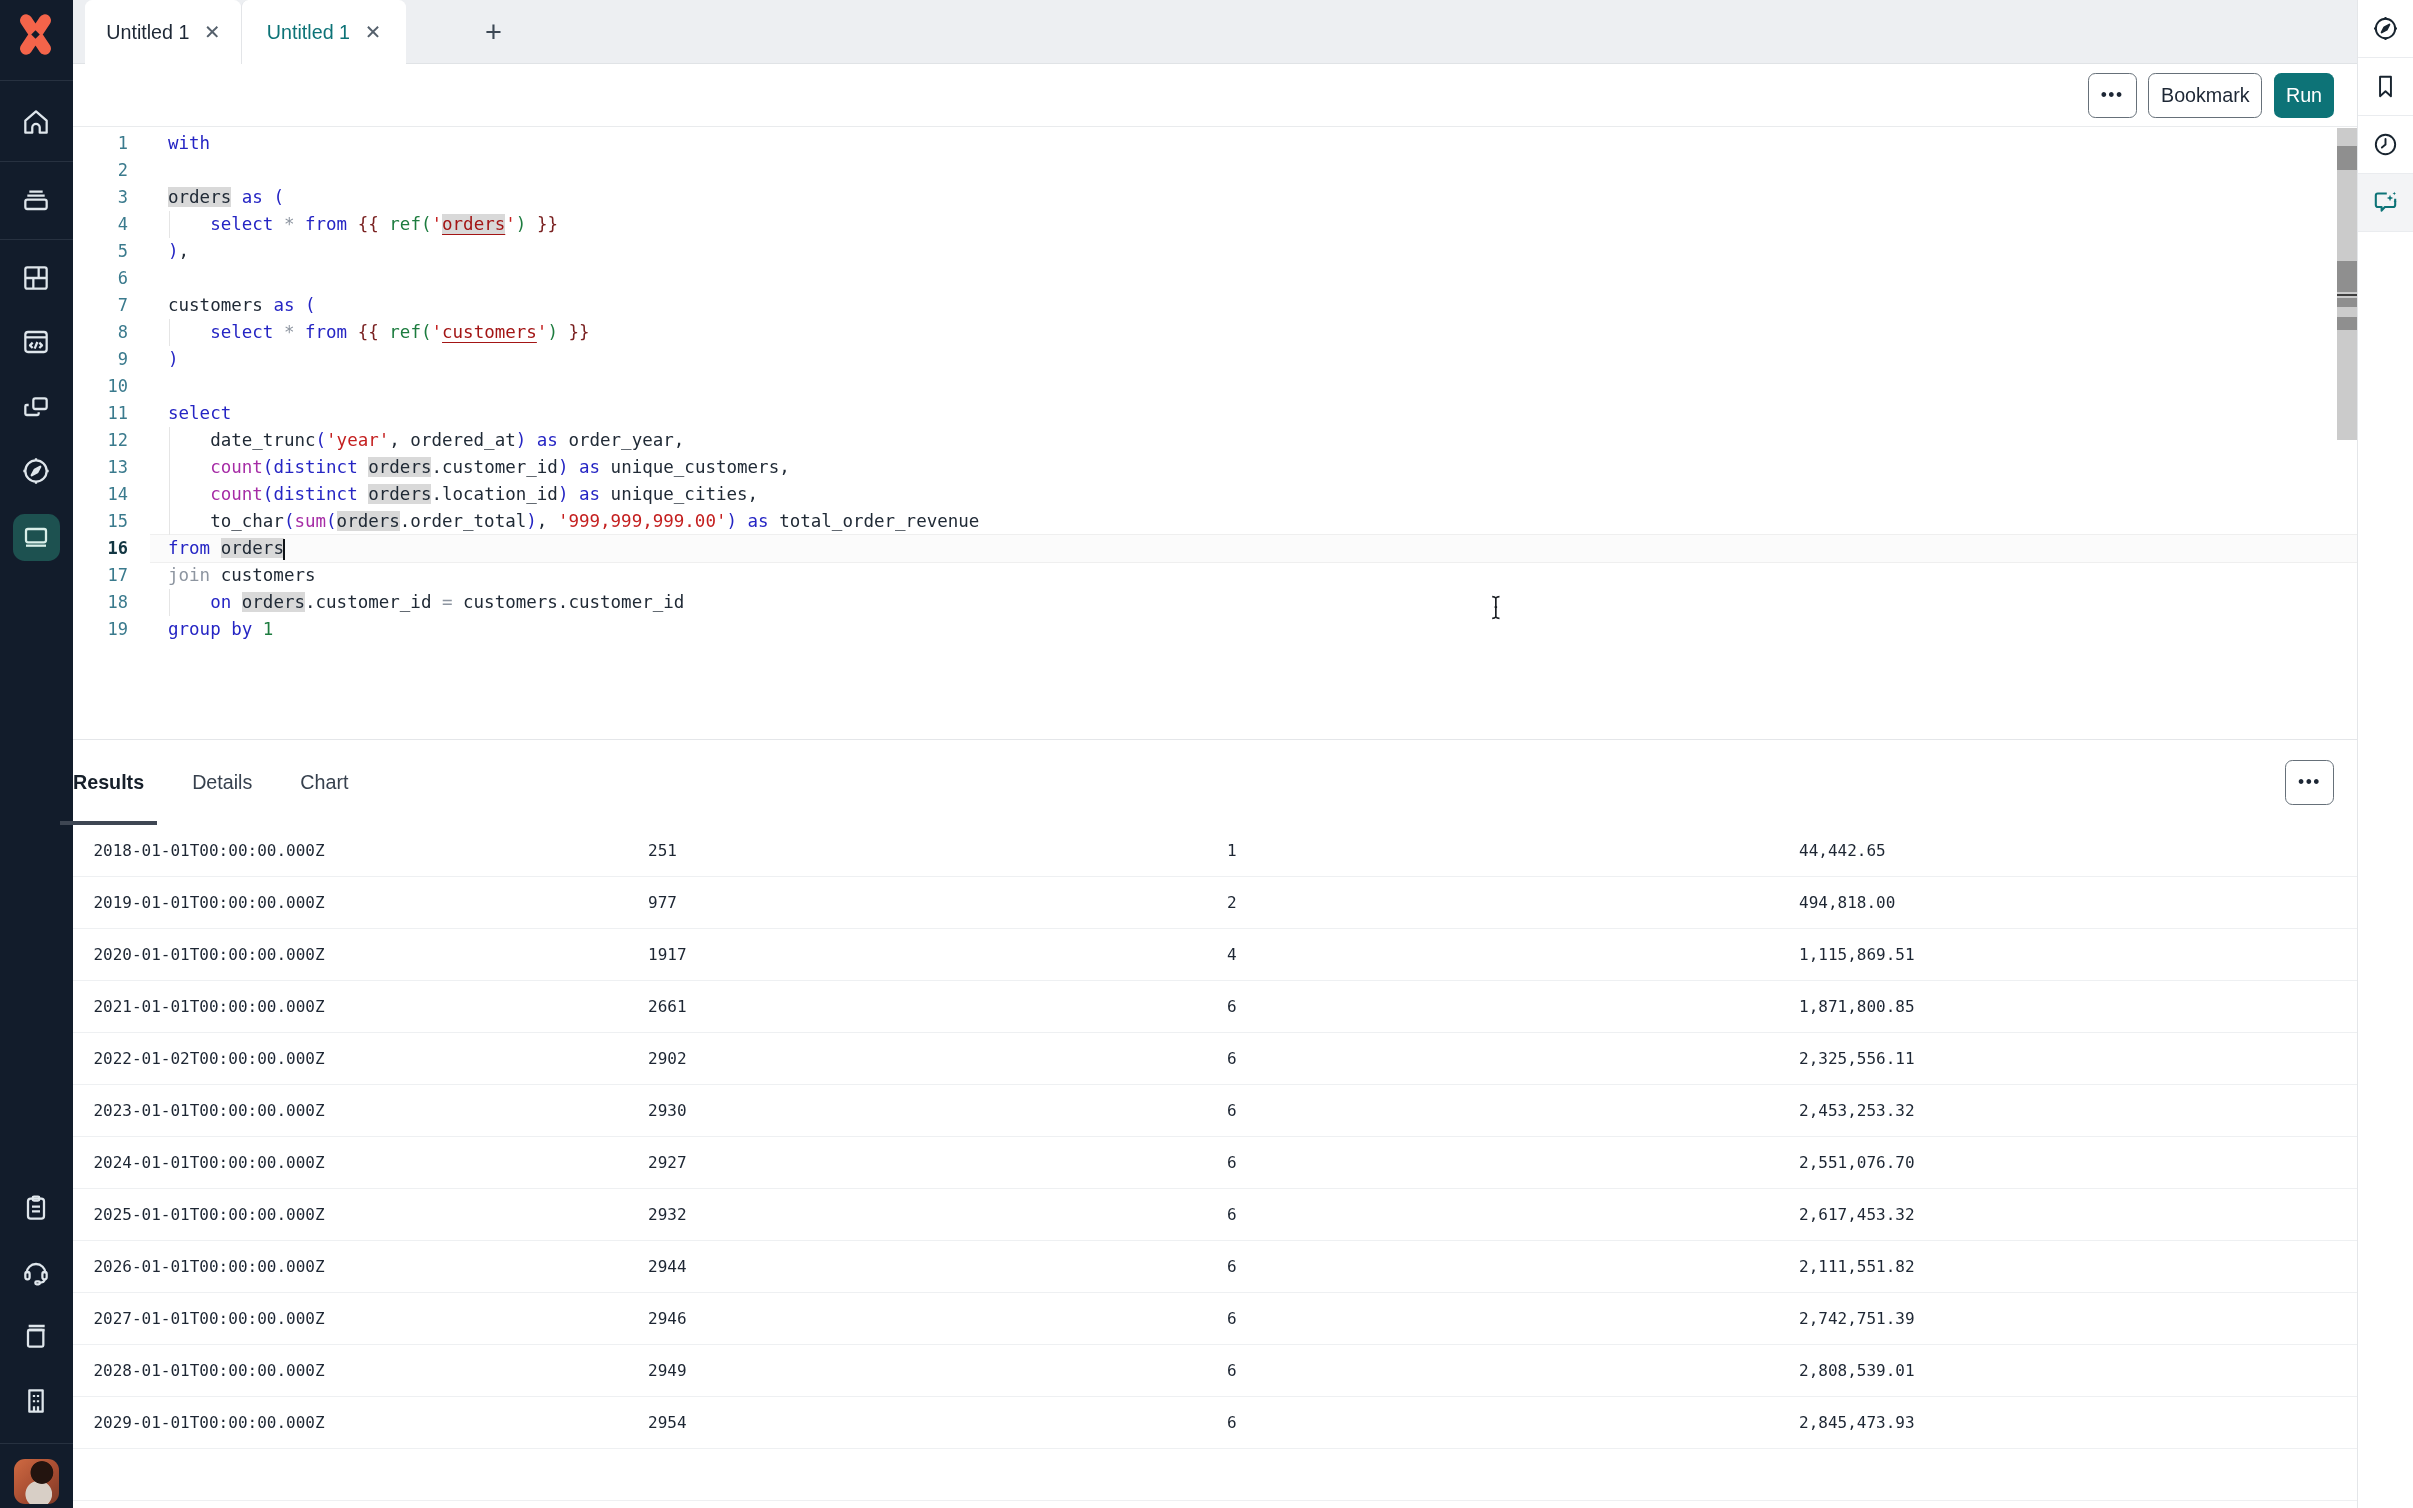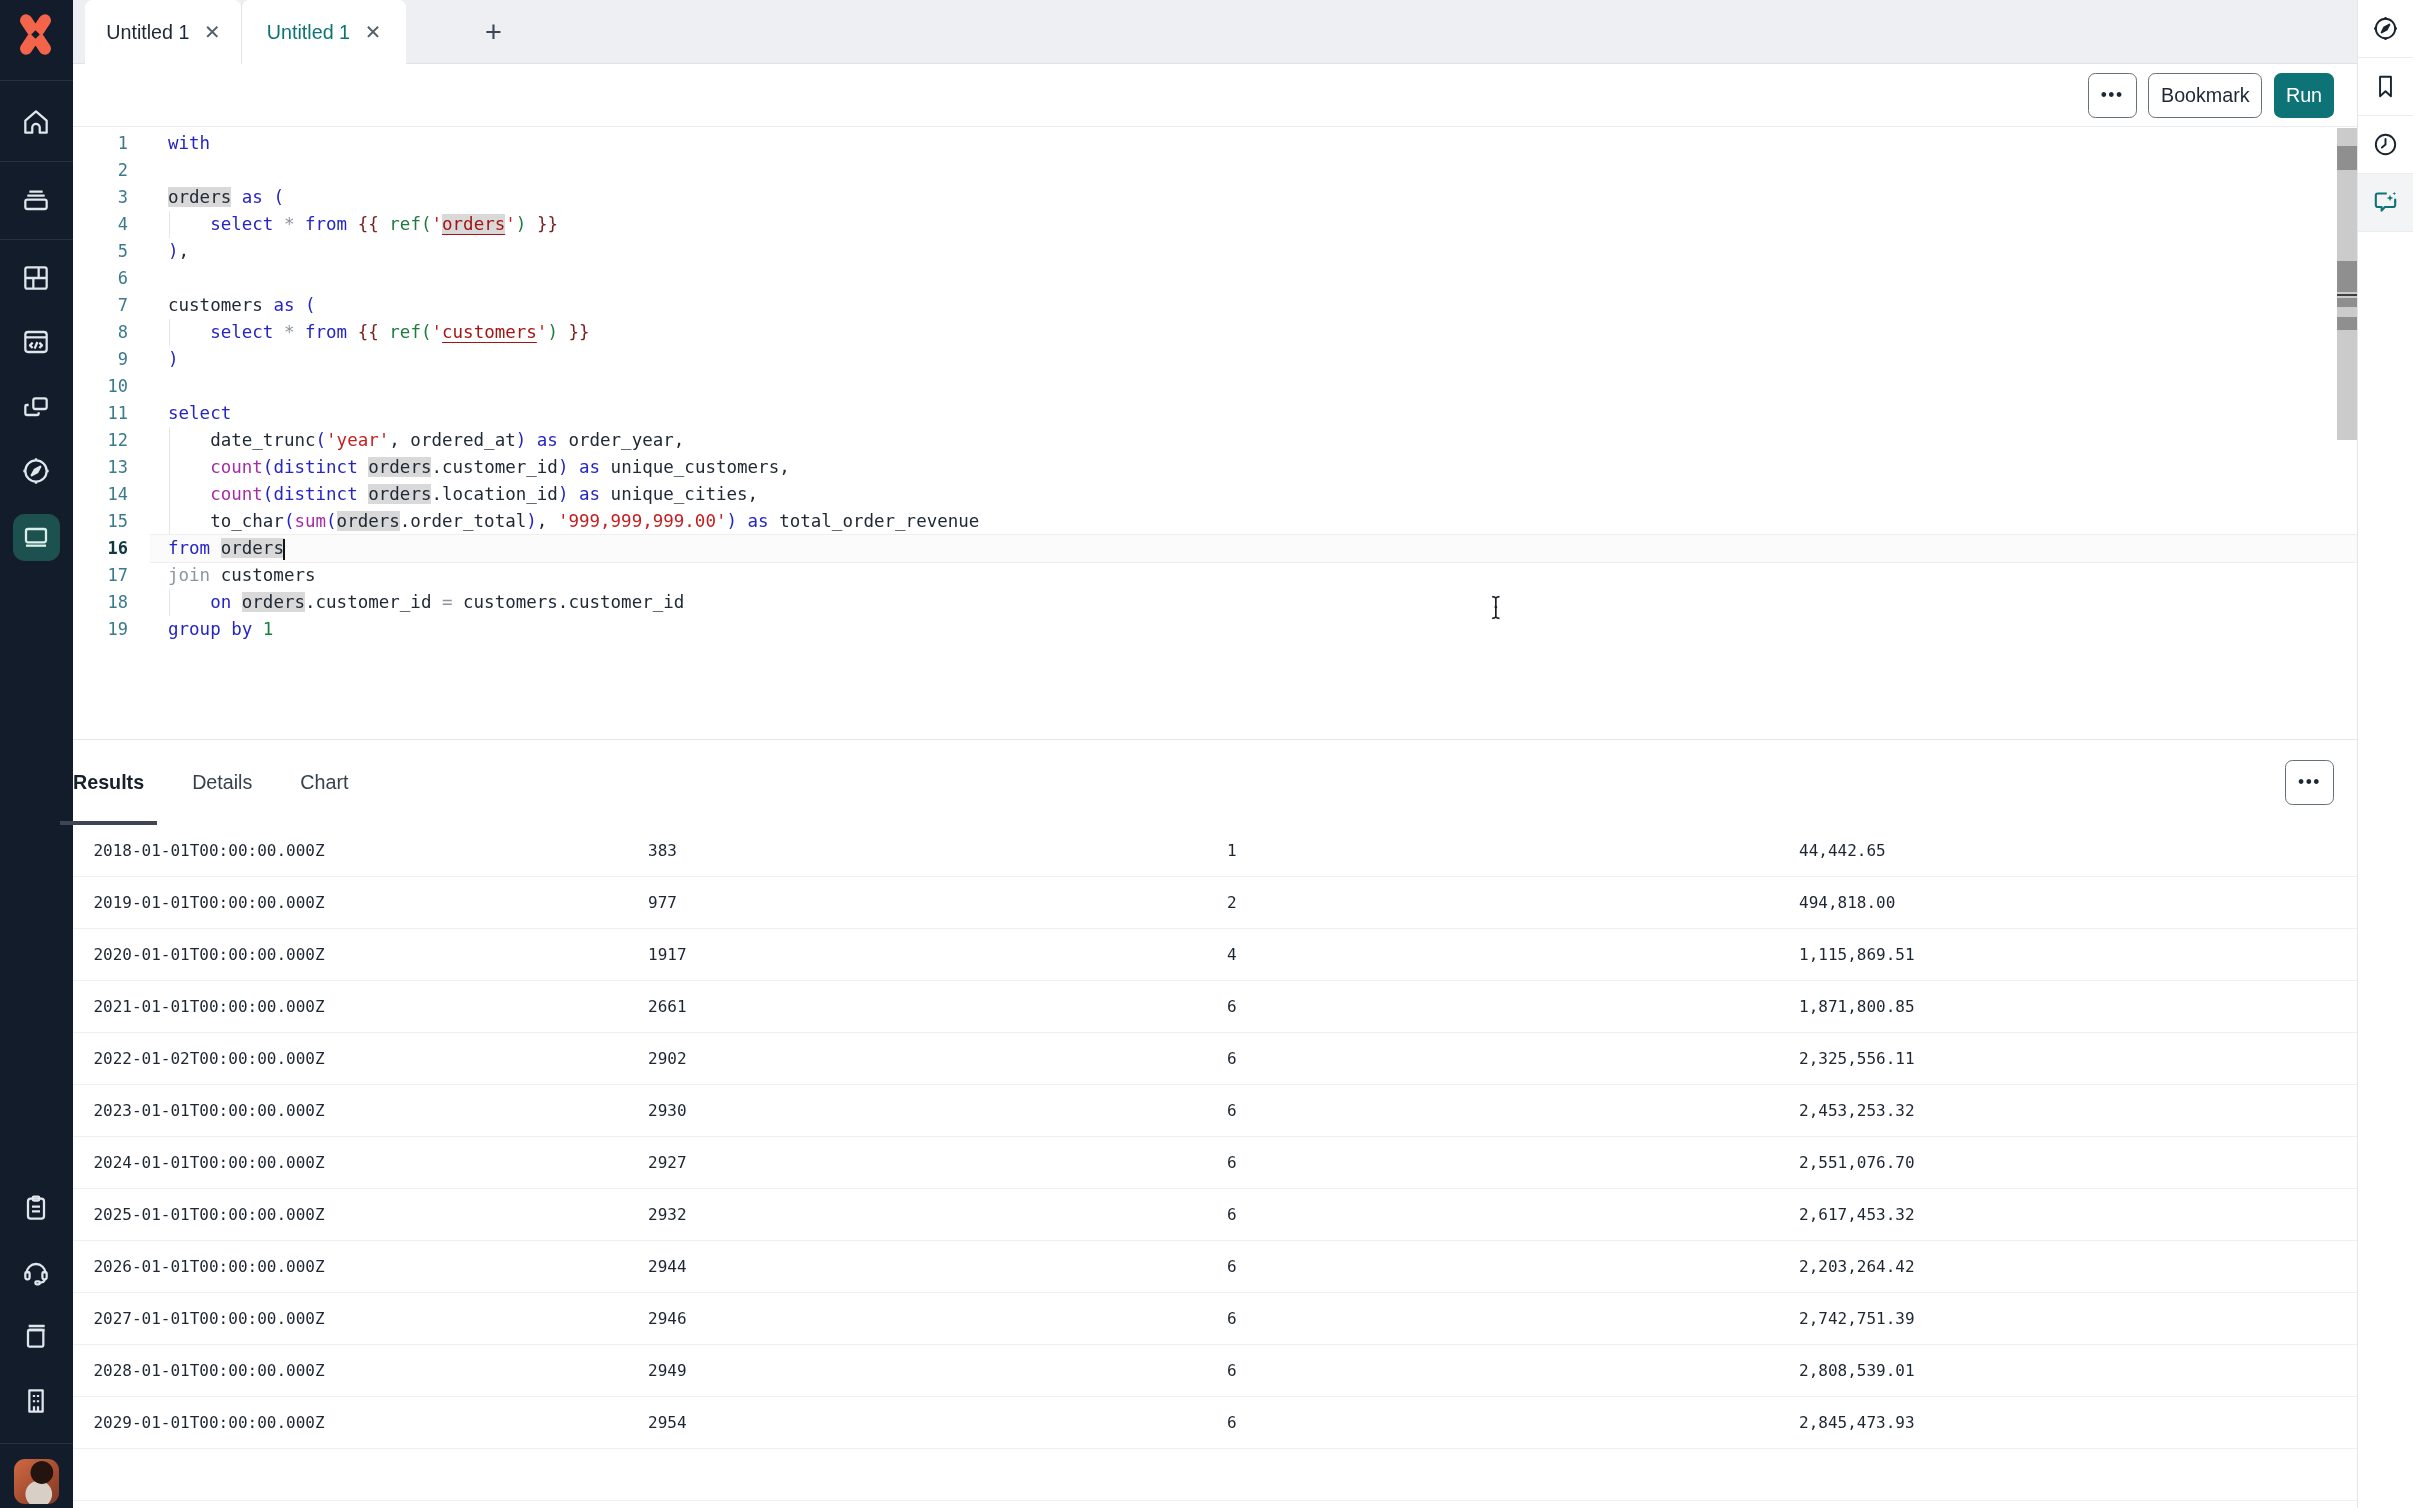--- a/index.html
+++ b/index.html
@@ -222,21 +222,21 @@
       <div class="rtab">Details</div>
       <div class="rtab">Chart</div>
 
       <div class="btn btn-more rmore">•••</div>
     </div>
 
     <div class="grid">
       <div id="tbody">
           <div class="tr">
             <div class="td">2018-01-01T00:00:00.000Z</div>
-            <div class="td">383</div>
+            <div class="td">251</div>
             <div class="td">1</div>
             <div class="td">44,442.65</div>
           </div>
           <div class="tr">
             <div class="td">2019-01-01T00:00:00.000Z</div>
             <div class="td">977</div>
             <div class="td">2</div>
             <div class="td">494,818.00</div>
           </div>
           <div class="tr">
@@ -272,21 +272,21 @@
           <div class="tr">
             <div class="td">2025-01-01T00:00:00.000Z</div>
             <div class="td">2932</div>
             <div class="td">6</div>
             <div class="td">2,617,453.32</div>
           </div>
           <div class="tr">
             <div class="td">2026-01-01T00:00:00.000Z</div>
             <div class="td">2944</div>
             <div class="td">6</div>
-            <div class="td">2,203,264.42</div>
+            <div class="td">2,111,551.82</div>
           </div>
           <div class="tr">
             <div class="td">2027-01-01T00:00:00.000Z</div>
             <div class="td">2946</div>
             <div class="td">6</div>
             <div class="td">2,742,751.39</div>
           </div>
           <div class="tr">
             <div class="td">2028-01-01T00:00:00.000Z</div>
             <div class="td">2949</div>

